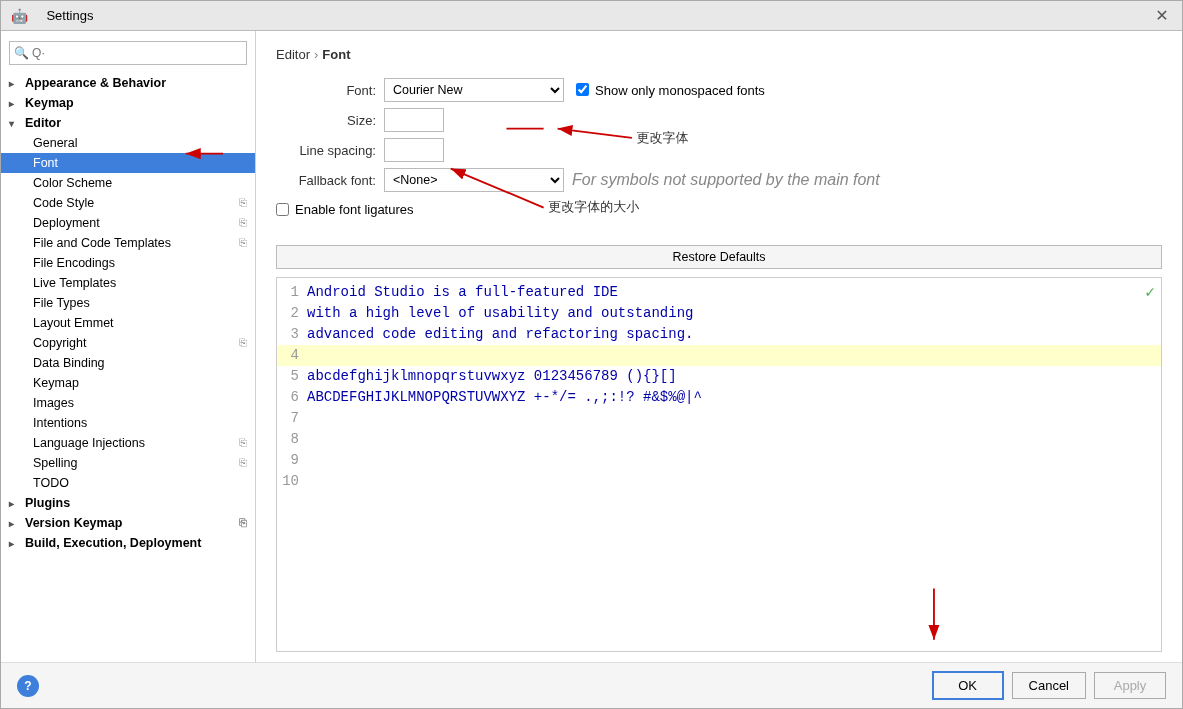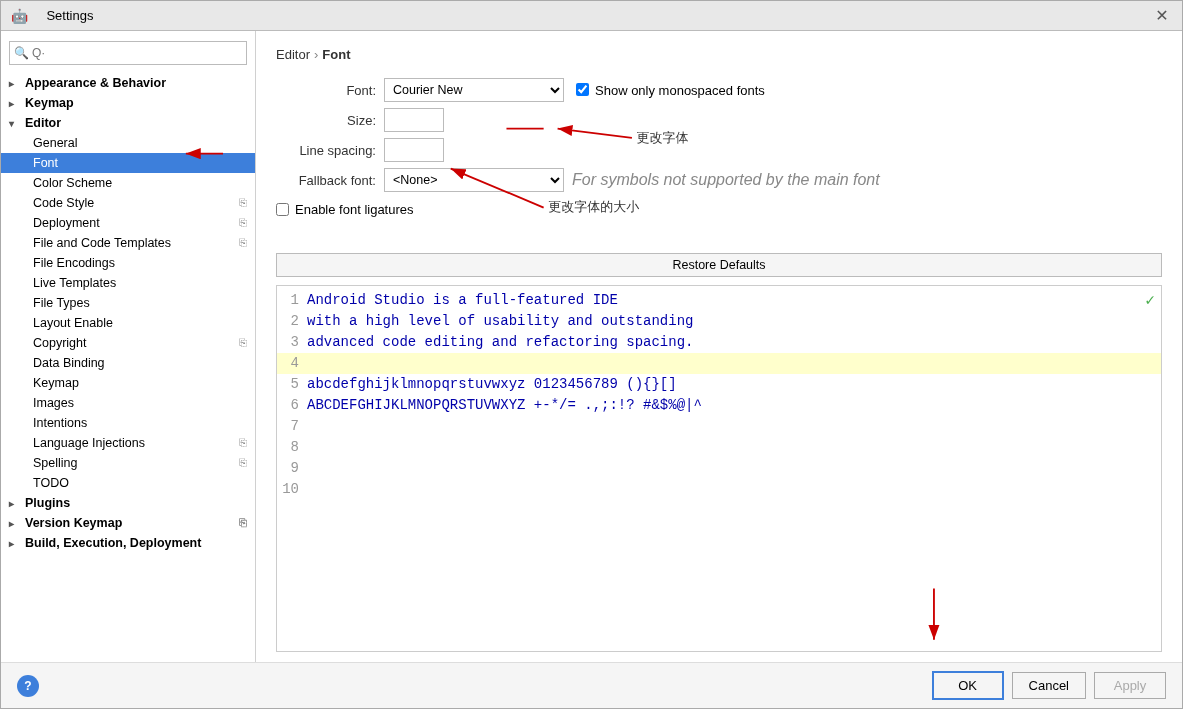--- a/index.html
+++ b/index.html
@@ -179,21 +179,21 @@
       color: #888;
       font-style: italic;
     }
     .ligatures-row {
       display: flex;
       align-items: center;
       gap: 6px;
       margin-top: 4px;
     }
     .restore-btn {
-      margin-top: 24px;
+      margin-top: 16px;
       padding: 4px 12px;
       border: 1px solid #bbb;
       background: #f5f5f5;
       font-size: 12.5px;
       cursor: pointer;
     }
     .preview-panel {
       border: 1px solid #ccc;
       flex: 1;
       overflow-y: auto;
@@ -366,21 +366,21 @@
             <div class="sidebar-item child">
               <span style="width: 12px; display: inline-block;"></span>
               <span>Live Templates</span>
             </div>
             <div class="sidebar-item child">
               <span style="width: 12px; display: inline-block;"></span>
               <span>File Types</span>
             </div>
             <div class="sidebar-item child">
               <span style="width: 12px; display: inline-block;"></span>
-              <span>Layout Enable</span>
+              <span>Layout Emmet</span>
             </div>
             <div class="sidebar-item child">
               <span style="width: 12px; display: inline-block;"></span>
               <span>Copyright</span>
               <span class="icon-badge">⎘</span>
             </div>
             <div class="sidebar-item child">
               <span style="width: 12px; display: inline-block;"></span>
               <span>Data Binding</span>
             </div>

